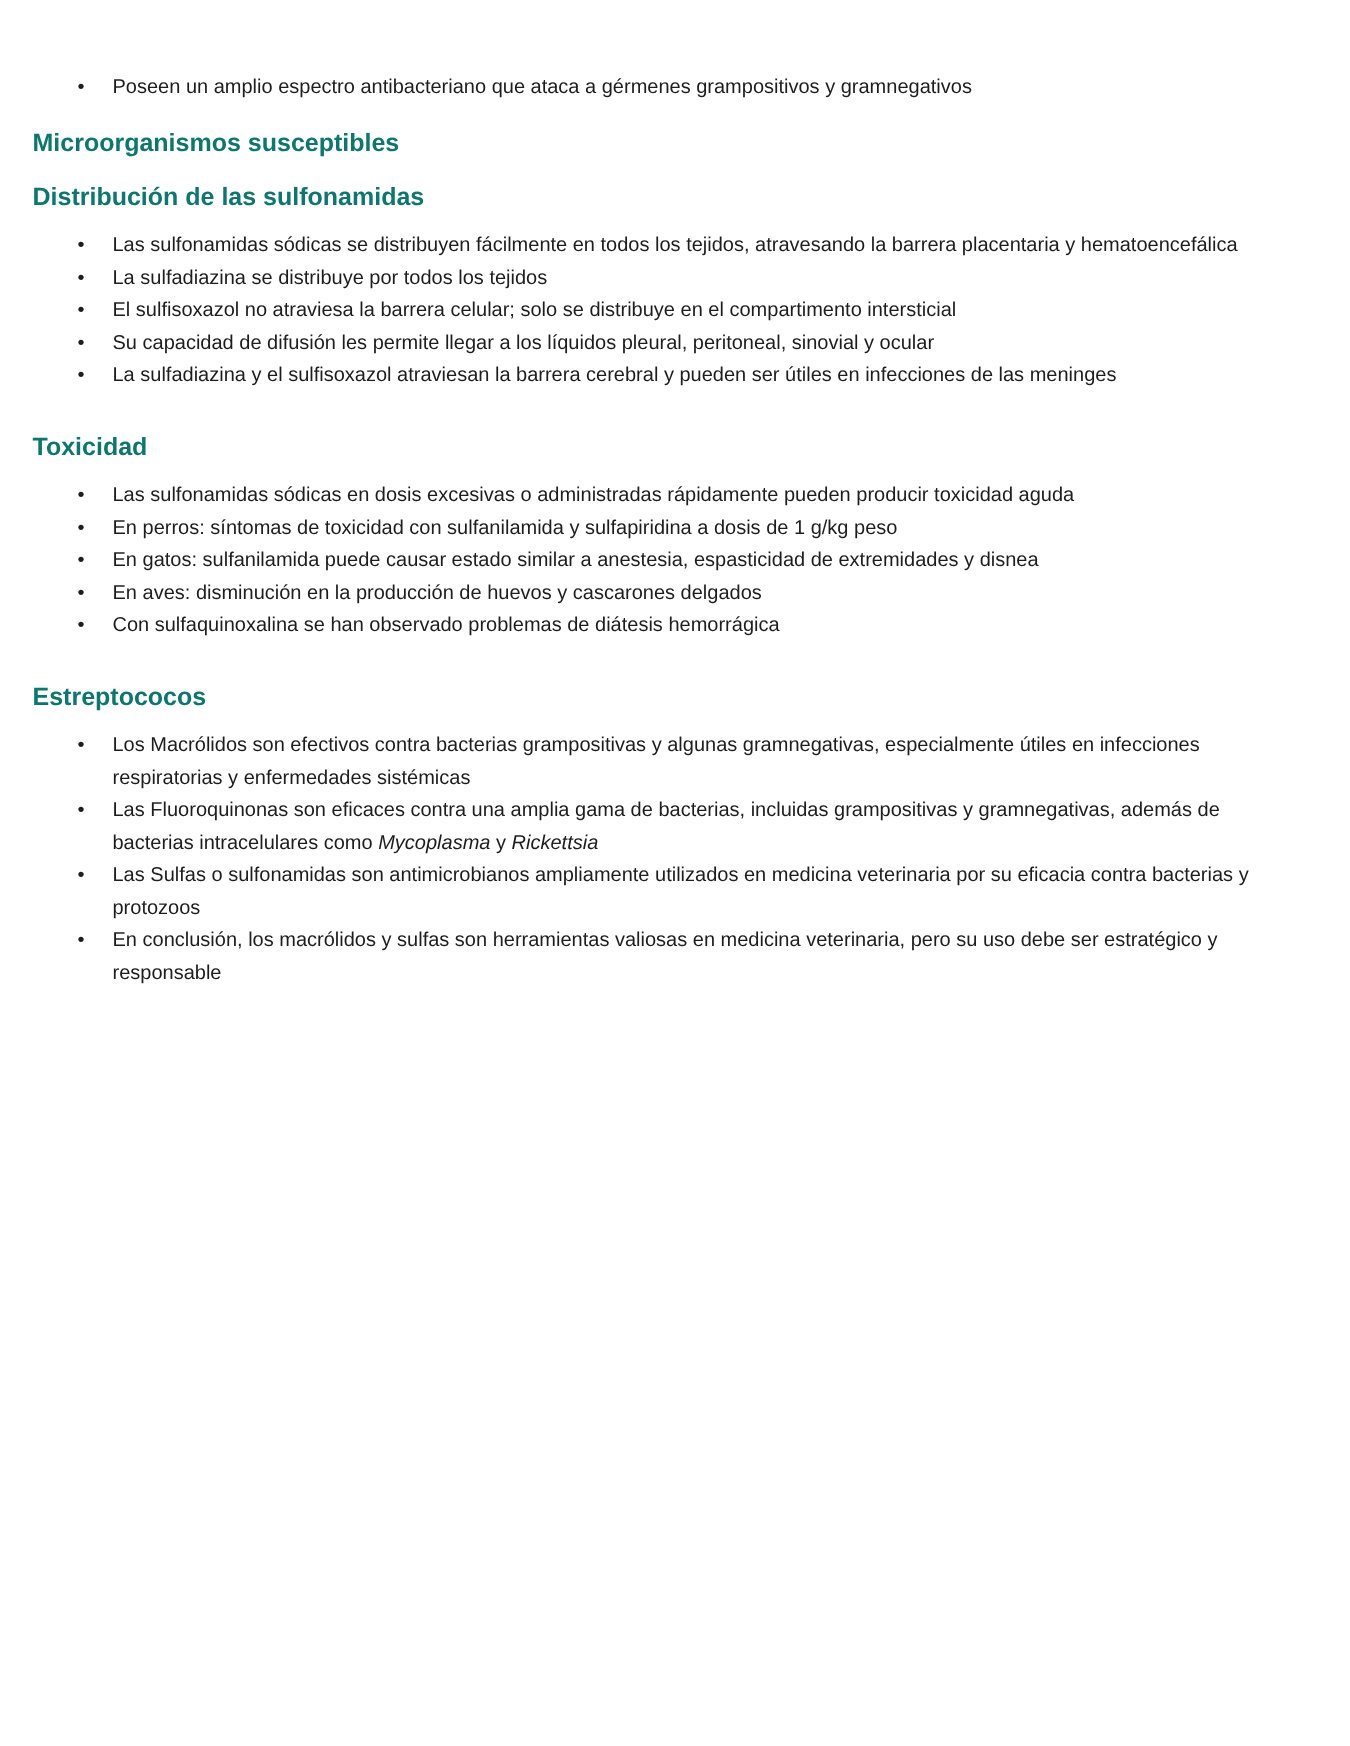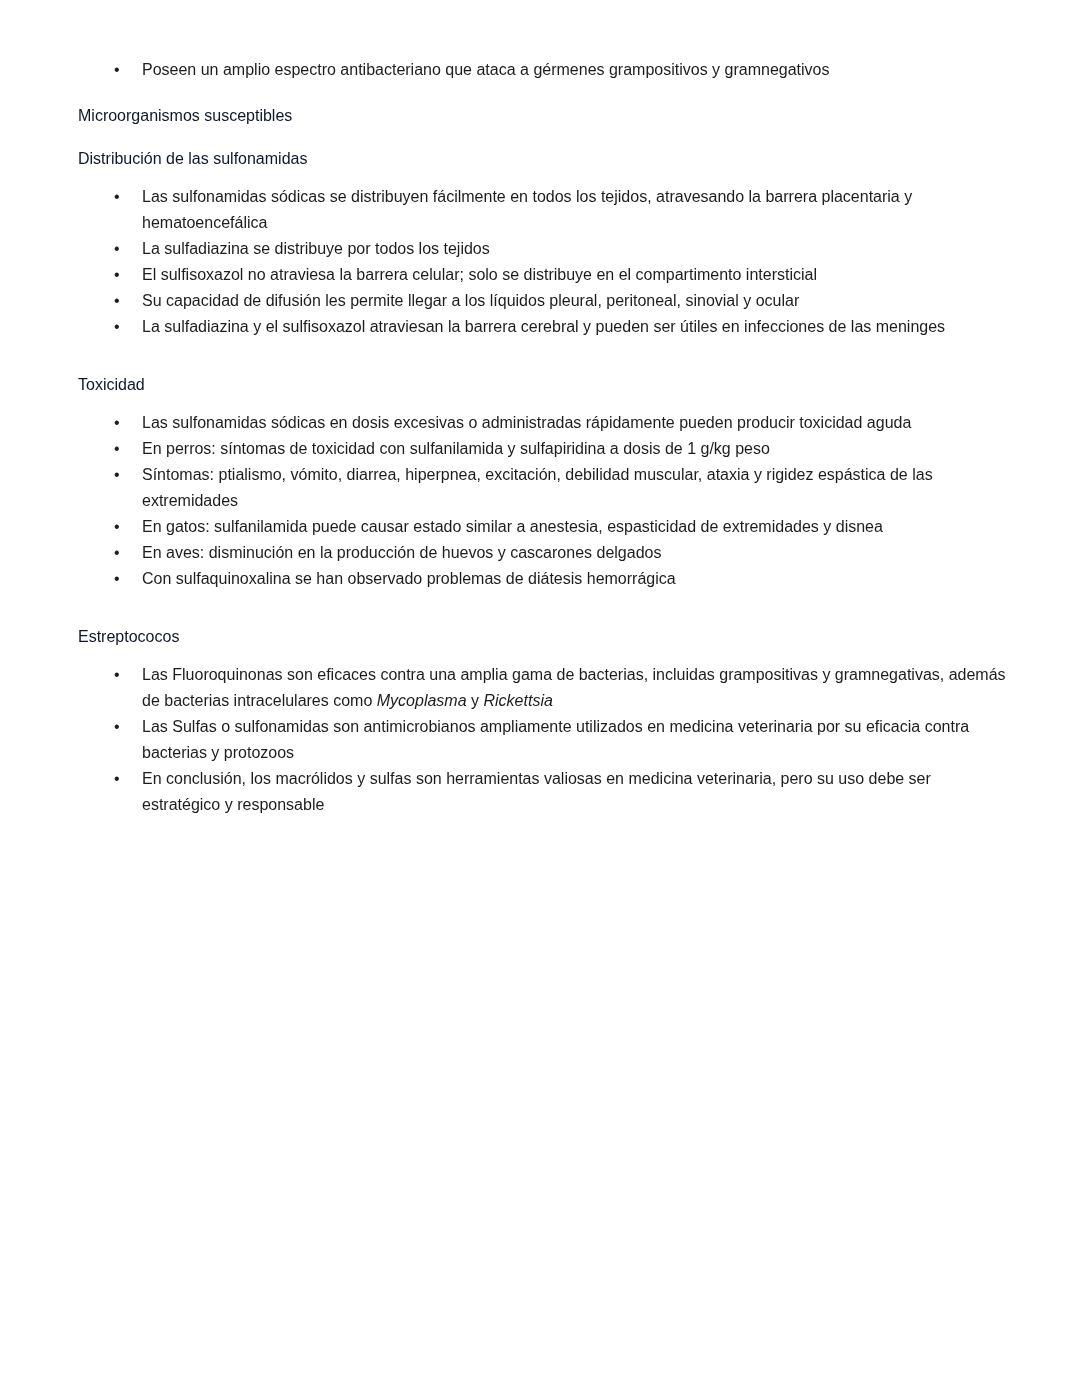--- a/index.html
+++ b/index.html
@@ -9,29 +9,29 @@
     min-height: 1397px;
     font-family: "Liberation Sans", sans-serif;
     font-size: 16px;
     color: #1d1d1d;
     -webkit-font-smoothing: antialiased;
   }
   .page {
     width: 1080px;
     min-height: 1397px;
     background: #ffffff;
-    padding: 57px 70px 60px 78px;
+    padding: 57px 70px 60px 26px;
   }
   .doc-section { margin-top: 22px; }
   .doc-section:first-child { margin-top: 0; }
   .doc-section.spaced { margin-top: 34px; }
   .doc-heading {
-    font-size: 16px;
-    font-weight: 400;
-    color: #0f172a;
+    font-size: 20px;
+    font-weight: 700;
+    color: #0f766e;
     line-height: 21px;
     margin: 0 0 15px 0;
   }
   .bullet-list { list-style: none; margin: 0; padding: 0; }
   .bullet-item {
     position: relative;
     padding-left: 64px;
     line-height: 26px;
     color: #1d1d1d;
   }
@@ -67,28 +67,28 @@
           <li class="bullet-item"><span>El </span><span class="seg-b">sulfisoxazol</span><span> no atraviesa la barrera celular; solo se distribuye en el compartimento intersticial</span></li>
           <li class="bullet-item"><span>Su capacidad de difusión les permite llegar a los líquidos pleural, peritoneal, sinovial y ocular</span></li>
           <li class="bullet-item"><span>La sulfadiazina y el sulfisoxazol atraviesan la barrera cerebral y pueden ser útiles en infecciones de las meninges</span></li>
         </ul>
       </section>
       <section class="doc-section spaced">
         <h2 class="doc-heading">Toxicidad</h2>
         <ul class="bullet-list">
           <li class="bullet-item"><span>Las sulfonamidas sódicas en dosis excesivas o administradas rápidamente pueden producir toxicidad aguda</span></li>
           <li class="bullet-item"><span>En perros: síntomas de toxicidad con sulfanilamida y sulfapiridina a dosis de 1 g/kg peso</span></li>
-          <li class="bullet-item"><span class="seg-b">Síntomas</span><span>: ptialismo, vómito, diarrea, hiperpnea, excitación, debilidad muscular, ataxia y rigidez espástica de las extremidades</span></li>
           <li class="bullet-item"><span>En gatos: sulfanilamida puede causar estado similar a anestesia, espasticidad de extremidades y disnea</span></li>
           <li class="bullet-item"><span>En aves: disminución en la producción de huevos y cascarones delgados</span></li>
           <li class="bullet-item"><span>Con </span><span class="seg-b">sulfaquinoxalina</span><span> se han observado problemas de diátesis hemorrágica</span></li>
         </ul>
       </section>
       <section class="doc-section spaced">
         <h2 class="doc-heading">Estreptococos</h2>
         <ul class="bullet-list">
+          <li class="bullet-item"><span>Los </span><span class="seg-b">Macrólidos</span><span> son efectivos contra bacterias grampositivas y algunas gramnegativas, especialmente útiles en infecciones respiratorias y enfermedades sistémicas</span></li>
           <li class="bullet-item"><span>Las </span><span class="seg-b">Fluoroquinonas</span><span> son eficaces contra una amplia gama de bacterias, incluidas grampositivas y gramnegativas, además de bacterias intracelulares como </span><span class="seg-i">Mycoplasma</span><span> y </span><span class="seg-i">Rickettsia</span></li>
           <li class="bullet-item"><span>Las </span><span class="seg-b">Sulfas</span><span> o sulfonamidas son antimicrobianos ampliamente utilizados en medicina veterinaria por su eficacia contra bacterias y protozoos</span></li>
           <li class="bullet-item"><span>En conclusión, los macrólidos y sulfas son herramientas valiosas en medicina veterinaria, pero su uso debe ser estratégico y responsable</span></li>
         </ul>
       </section>
     </div>
 </main>
 
 </body></html>

